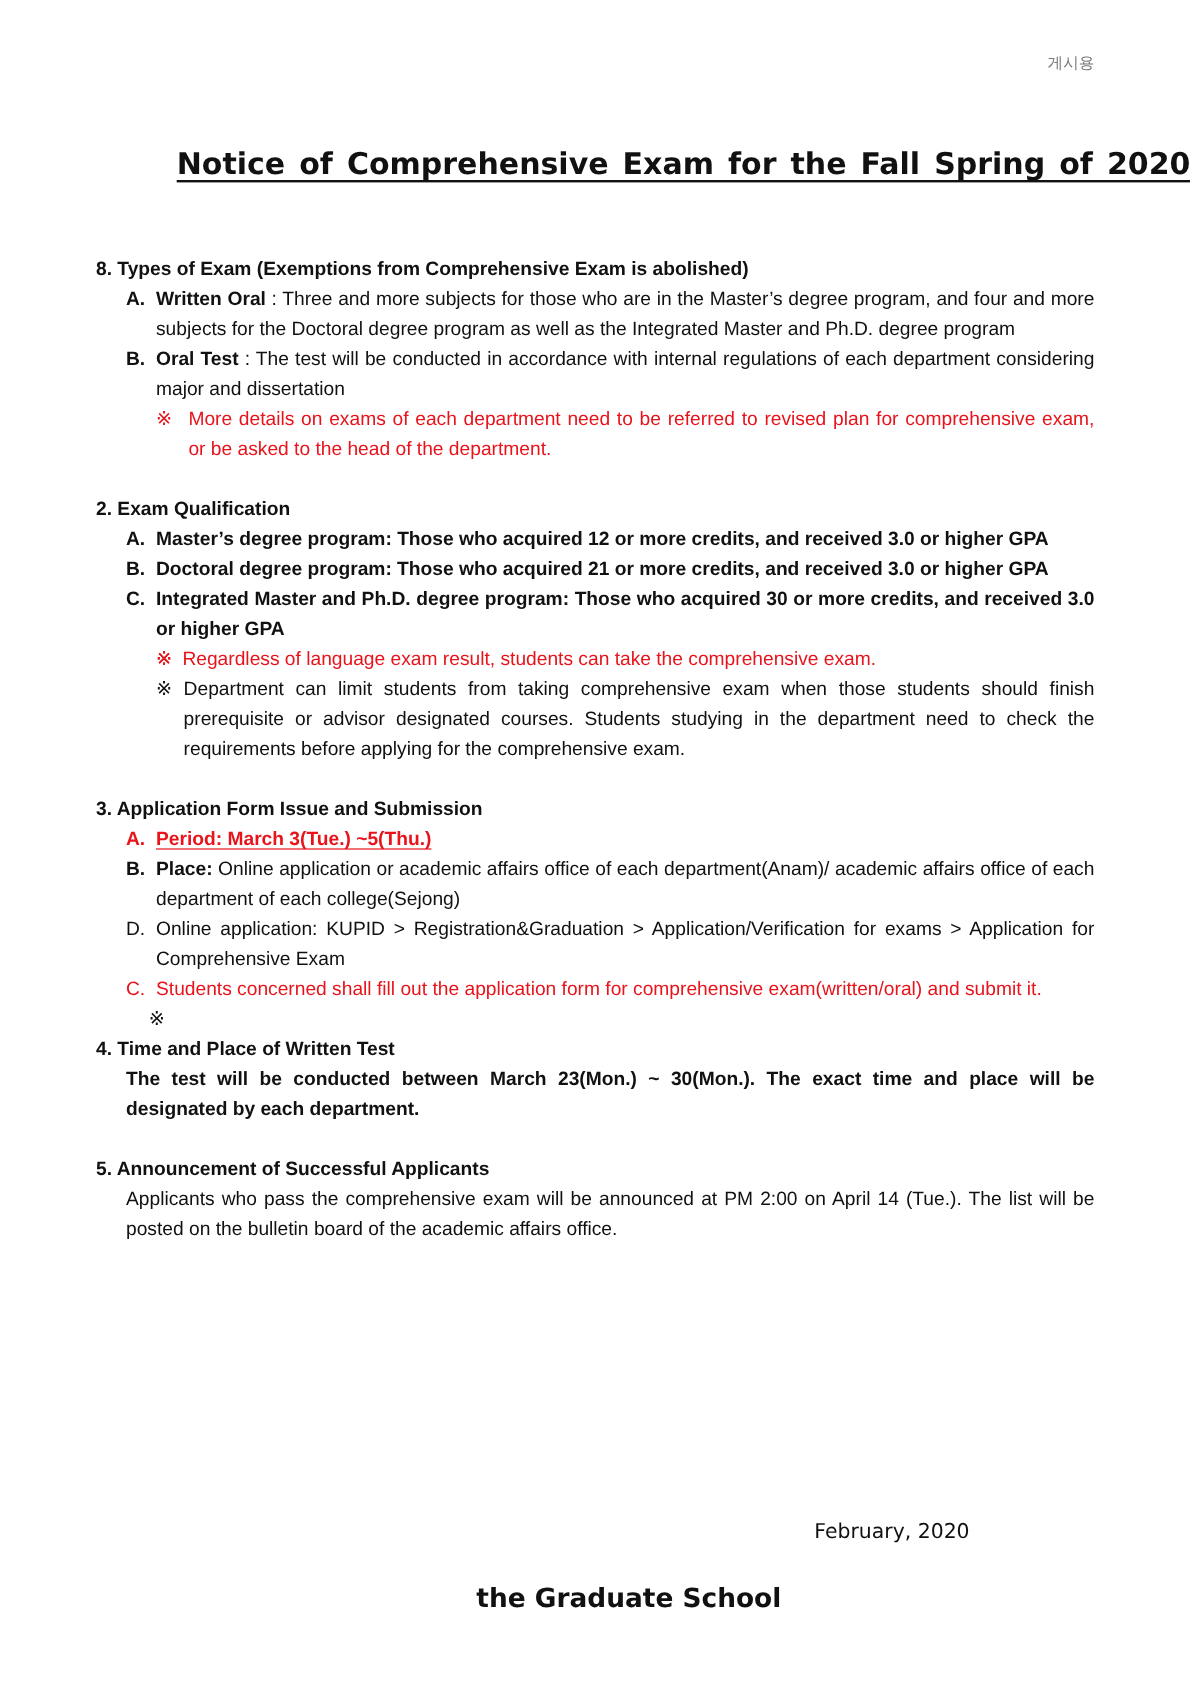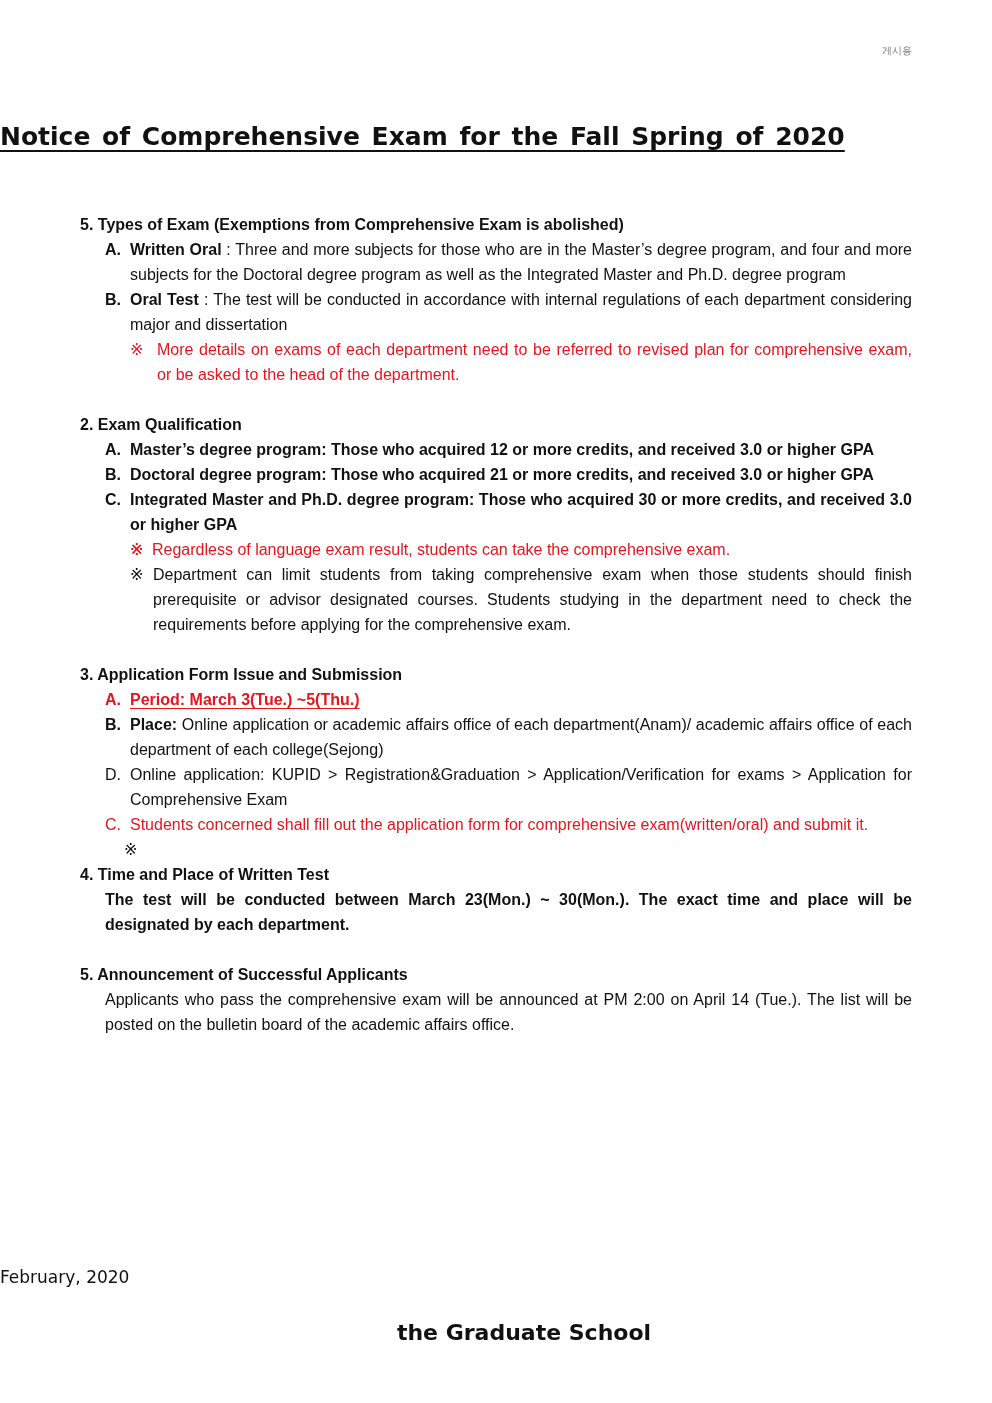--- a/index.html
+++ b/index.html
@@ -1,48 +1,48 @@
 <!DOCTYPE html>
 <html><head>
   <meta charset="utf-8">
   <style>
     html, body { margin: 0; padding: 0; background: #ffffff; }
     body { width: 992px; height: 1403px; position: relative; overflow: hidden;
       font-family: "Liberation Sans", "DejaVu Sans", sans-serif; color: #111; }
     .page { position: absolute; left: 0; top: 0; width: 992px; height: 1403px; }
-    .posting-tag { position: absolute; top: 44px; right: 80px; font-size: 10px; color: #777; font-family: "DejaVu Sans", sans-serif; }
-    .title { position: absolute; top: 122px; left: 0; width: 992px; text-align: left; }
+    .posting-tag { position: absolute; top: 44px; right: 80px; font-size: 13px; color: #777; font-family: "DejaVu Sans", sans-serif; }
+    .title { position: absolute; top: 122px; left: 0; width: 992px; text-align: right; }
     .title span { font-family: "DejaVu Sans", sans-serif; font-weight: bold; font-size: 25px; text-decoration: underline; text-decoration-thickness: 2px; text-underline-offset: 5px; letter-spacing: 0px; word-spacing: 3px; }
     .content { position: absolute; left: 80px; top: 212px; width: 832px; font-size: 16px; line-height: 25px; }
     .section { margin-bottom: 25px; }
     .h { font-weight: bold; }
     .item { position: relative; padding-left: 50px; text-align: justify; }
     .item .lbl { position: absolute; left: 25px; top: 0; }
     .note { position: relative; text-align: justify; }
     .note .mark { position: absolute; top: 0; }
     .red { color: #e8141c; }
     .b { font-weight: bold; }
     .u { text-decoration: underline; text-underline-offset: 3px; }
     .para { padding-left: 25px; text-align: justify; }
-    .date { position: absolute; top: 1267px; left: 0; width: 808px; text-align: left; font-size: 17px; font-family: "DejaVu Sans", sans-serif; }
+    .date { position: absolute; top: 1267px; left: 0; width: 808px; text-align: right; font-size: 17px; font-family: "DejaVu Sans", sans-serif; }
     .sign { position: absolute; top: 1320px; left: 0; width: 992px; text-align: center; font-size: 22px; font-weight: bold; font-family: "DejaVu Sans", sans-serif; padding-left: 28px; }
   </style>
 </head>
 <body>
 
 <div class="page">
   <div class="posting-tag">게시용</div>
   <div class="title">
     <span>Notice of Comprehensive Exam for the Fall Spring of 2020</span>
   </div>
 
   <div class="content">
 
     <div class="section">
-      <div class="h">5. Types of Exam (Exemptions from Comprehensive Exam is abolished)</div>
+      <div class="h">8. Types of Exam (Exemptions from Comprehensive Exam is abolished)</div>
       <div class="item">
         <span class="lbl b">A.</span>
         <span class="b">Written Oral</span><span> : Three and more subjects for those who are in the Master’s degree program, and four and more subjects for the Doctoral degree program as well as the Integrated Master and Ph.D. degree program</span>
       </div>
       <div class="item">
         <span class="lbl b">B.</span>
         <span class="b">Oral Test</span><span> : The test will be conducted in accordance with internal regulations of each department considering major and dissertation</span>
       </div>
       <div class="note red" style="padding-left:77px;">
         <span class="mark" style="left:50px;">※</span>

